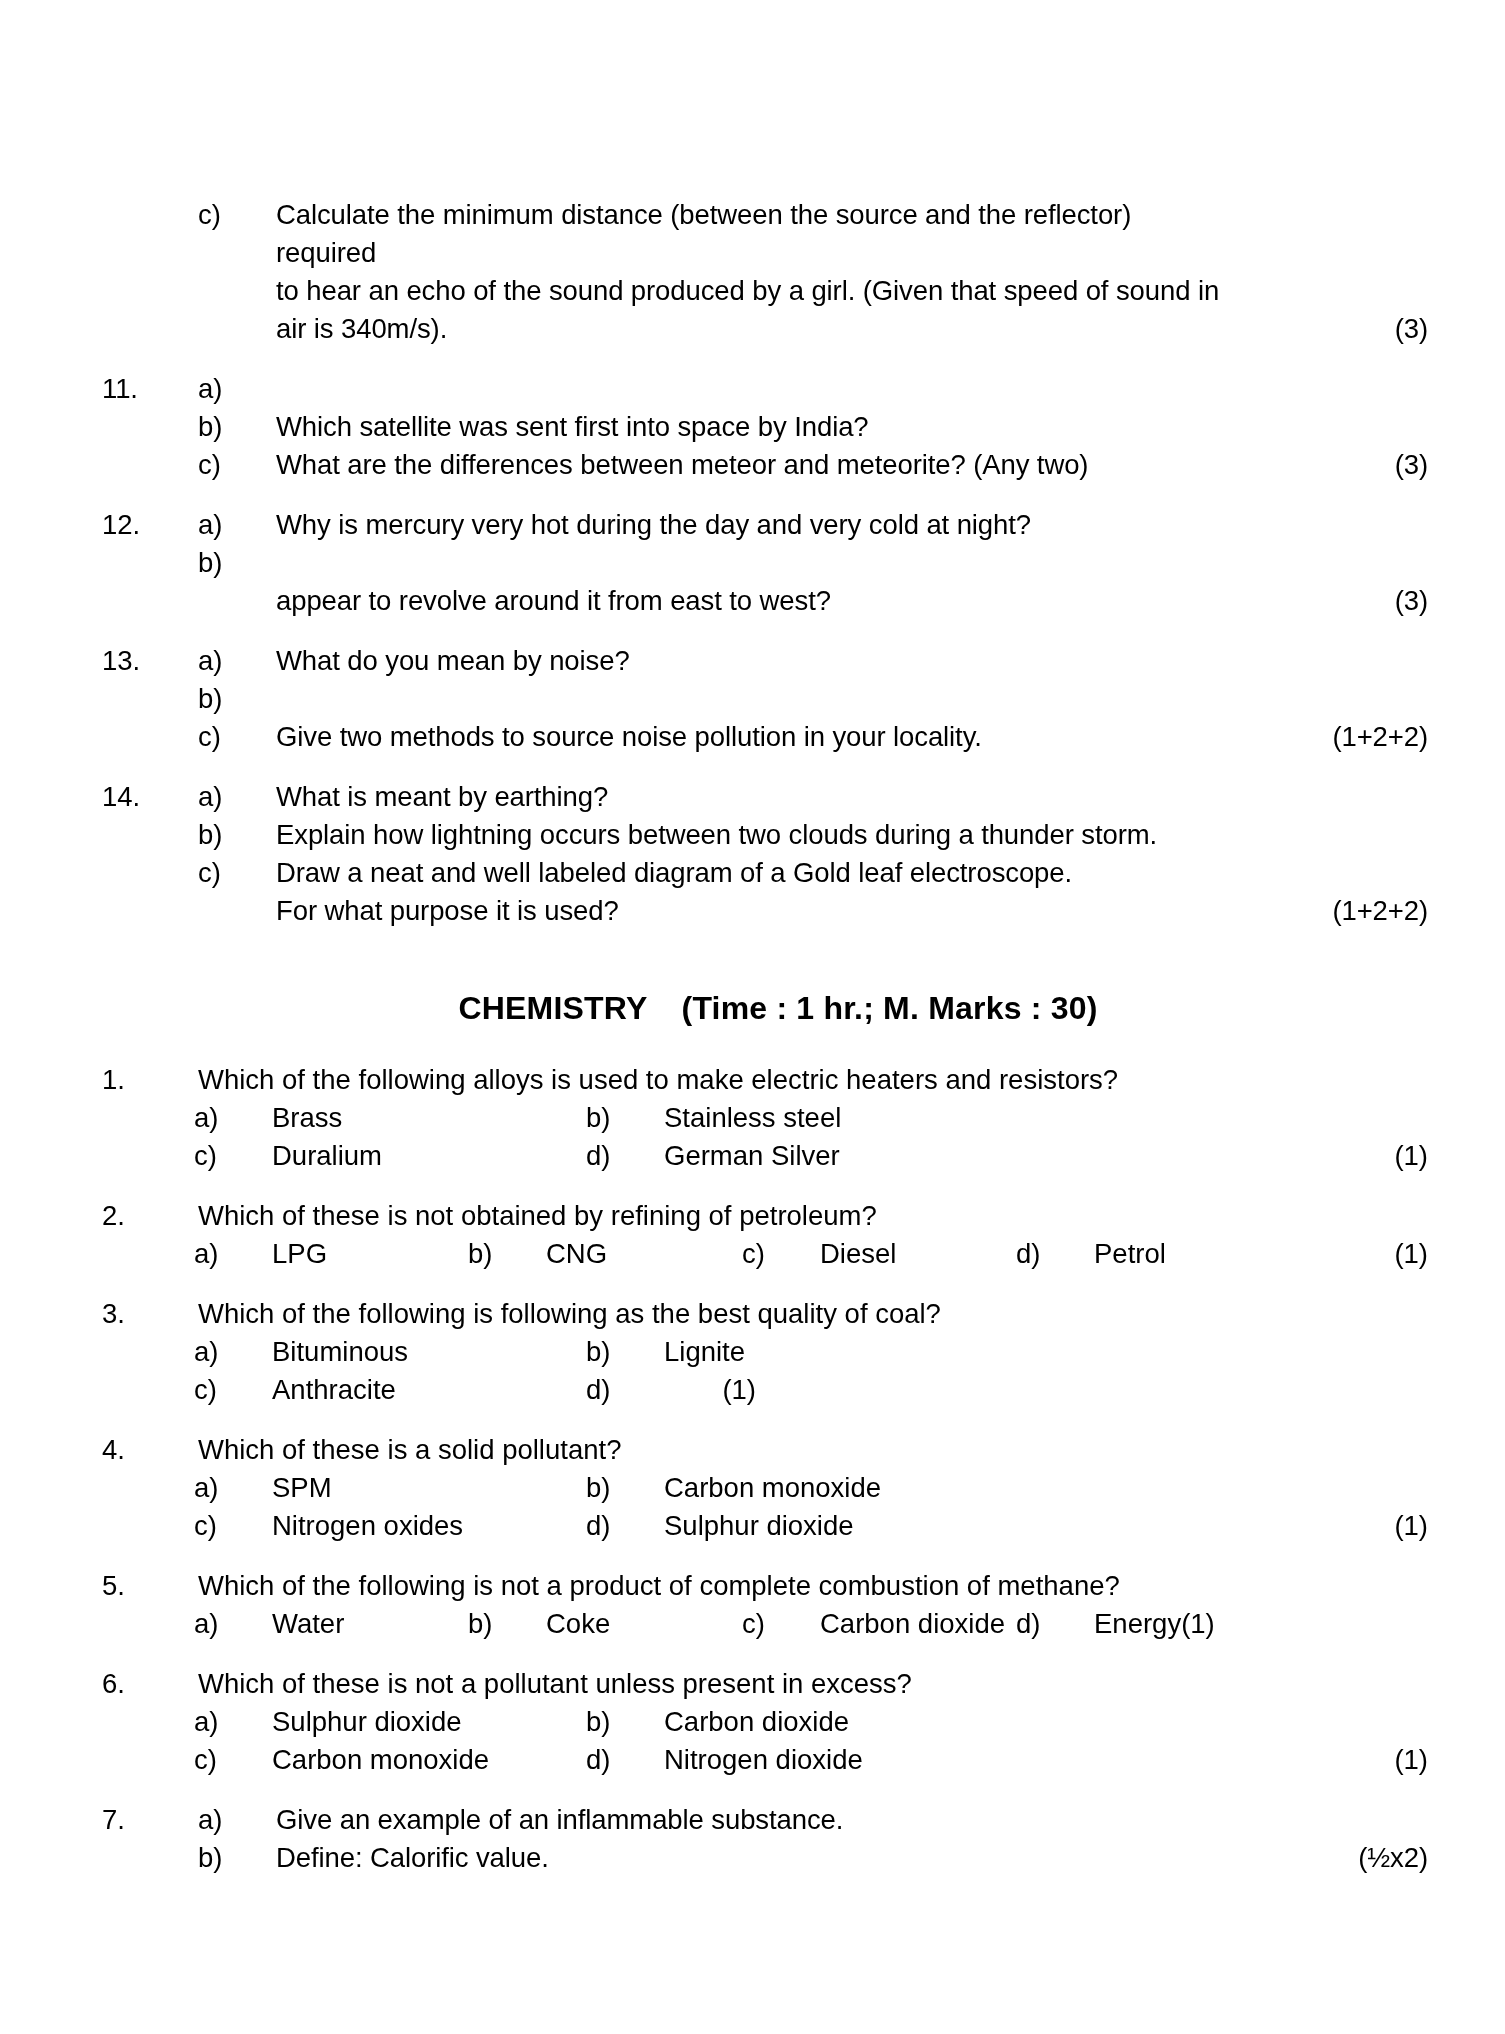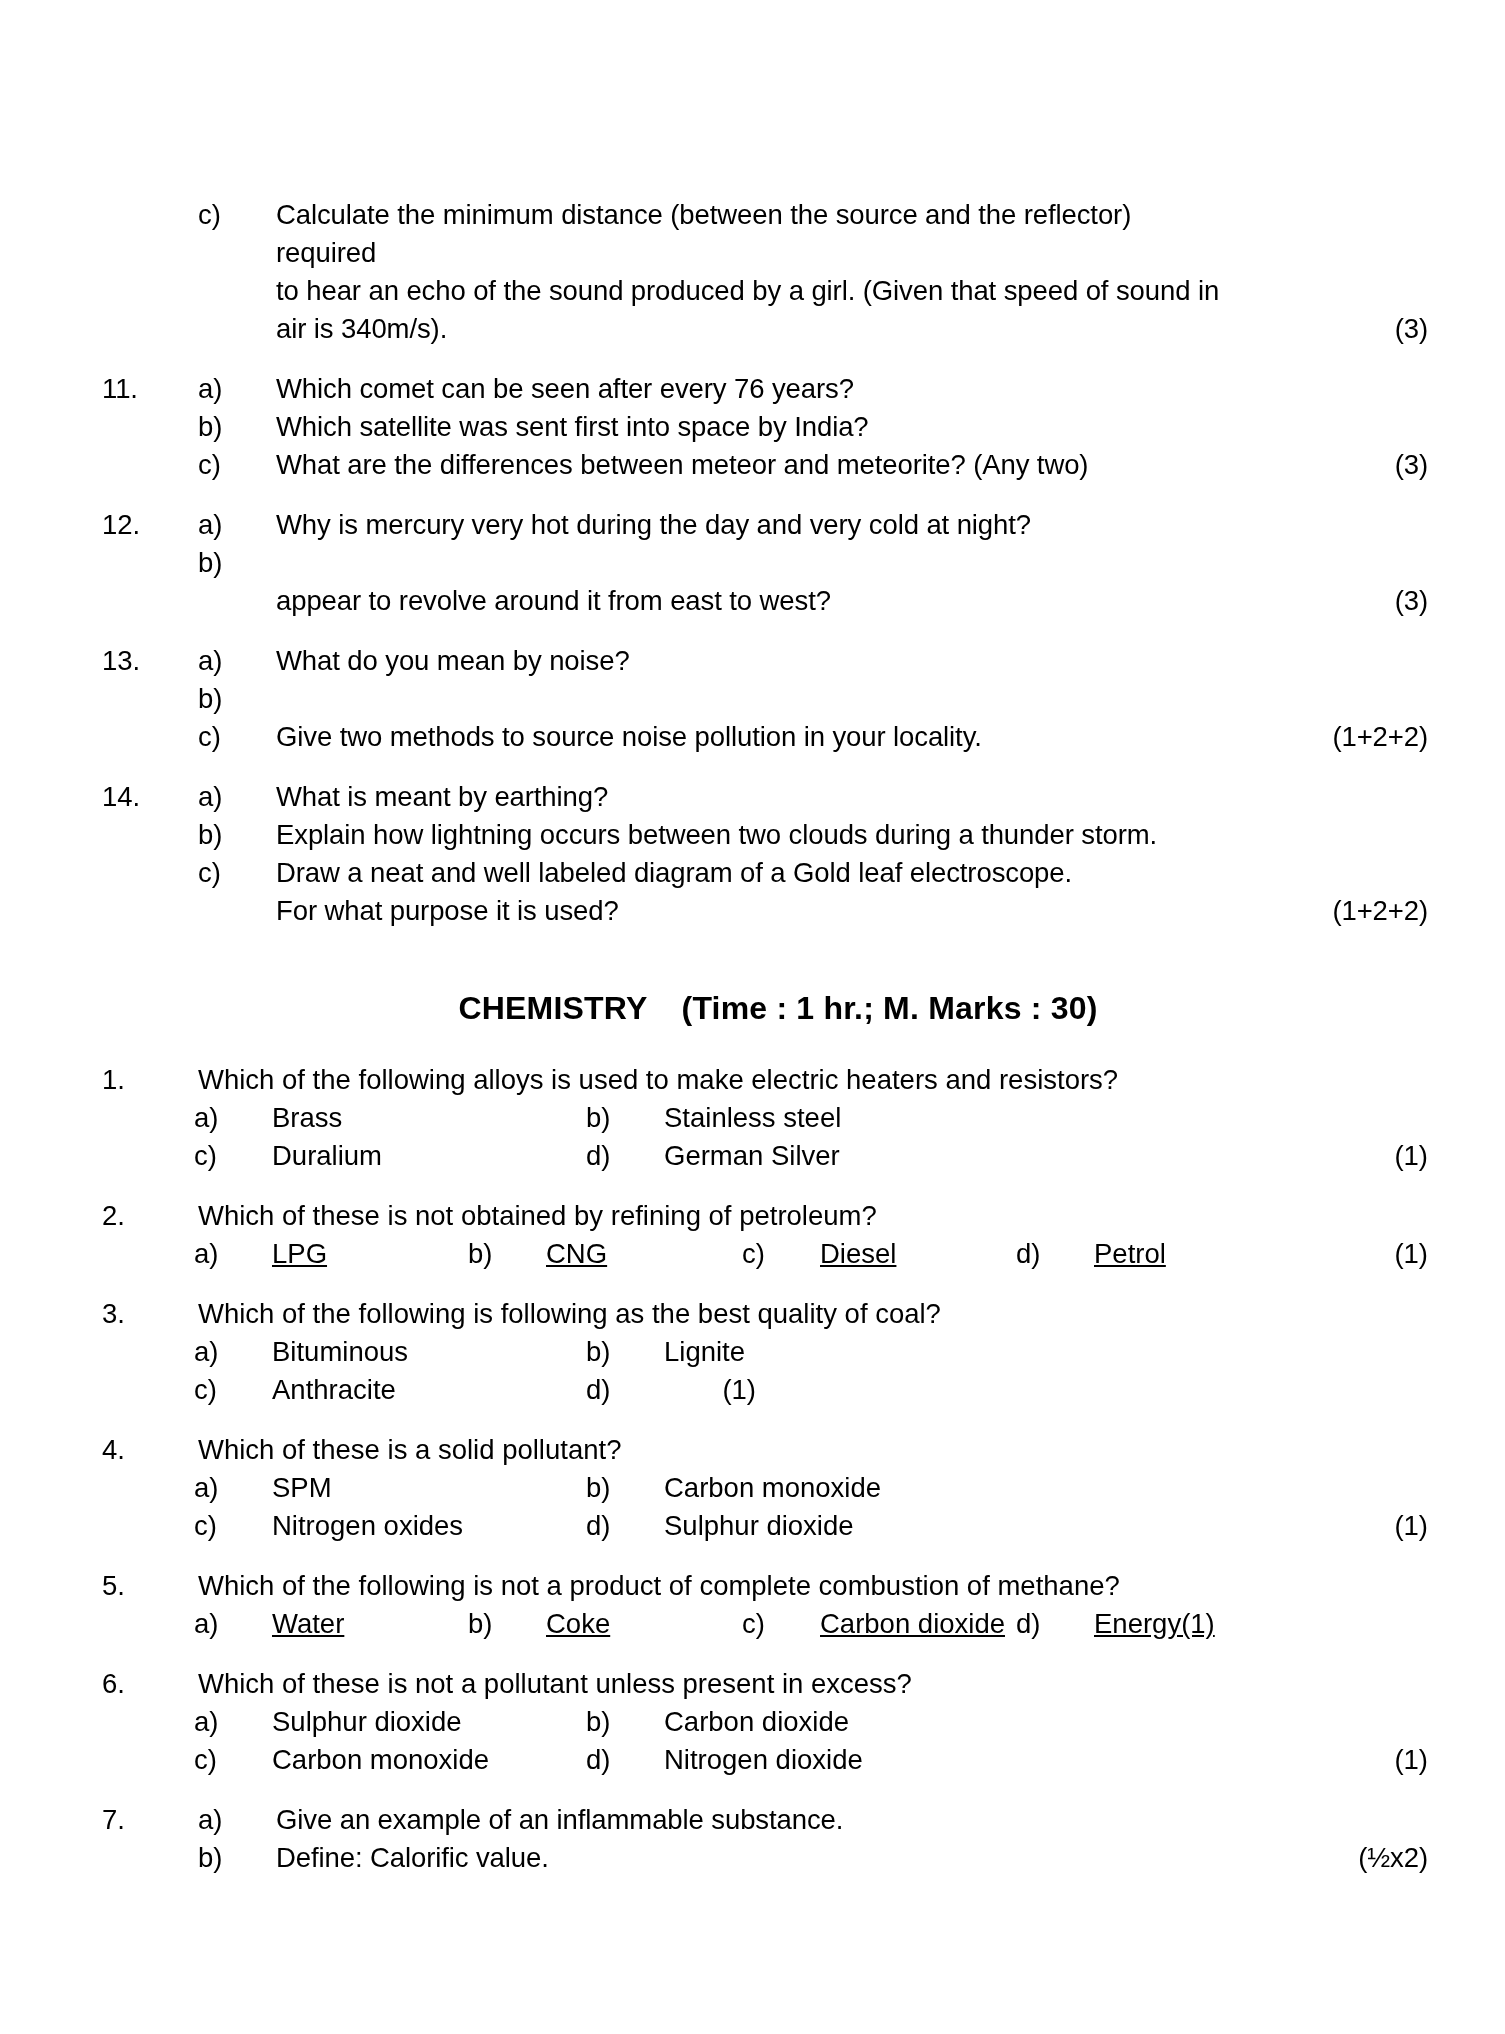--- a/index.html
+++ b/index.html
@@ -98,21 +98,21 @@
   .opts2 .ov-b { flex: 1 1 auto; }
 
   .opts4 {
     display: flex;
     align-items: flex-start;
     font-size: 27.5px;
     line-height: 38px;
   }
   .opts4 .pad { flex: 0 0 96px; }
   .opts4 .ol { flex: 0 0 78px; }
-  .opts4 .ov { flex: 0 0 196px; text-decoration: underline; }
+  .opts4 .ov { flex: 0 0 196px; }
   .opts4 .ov.last { flex: 0 0 auto; }
 </style>
 </head>
 <body>
 
 <div class="page">
   <div class="sheet">
 
     <div id="physics-tail">
         <div class="block">
@@ -139,21 +139,20 @@
             <span class="qlabel"></span>
             <span class="qtext">air is 340m/s).</span>
             <span class="marks">(3)</span>
           </div>
         </div>
         <div class="gap-md"></div>
         <div class="block">
           <div class="qrow">
             <span class="qnum">11.</span>
             <span class="qlabel">a)</span>
-            <span class="qtext">Which comet can be seen after every 76 years?</span>
             <span class="marks"></span>
           </div>
           <div class="qrow">
             <span class="qnum"></span>
             <span class="qlabel">b)</span>
             <span class="qtext">Which satellite was sent first into space by India?</span>
             <span class="marks"></span>
           </div>
           <div class="qrow">
             <span class="qnum"></span>

